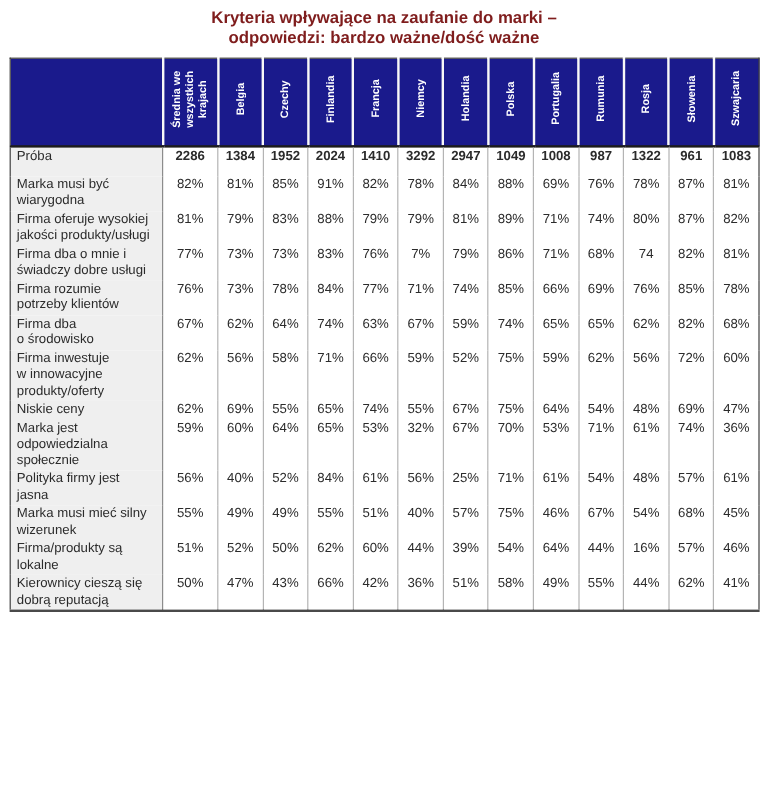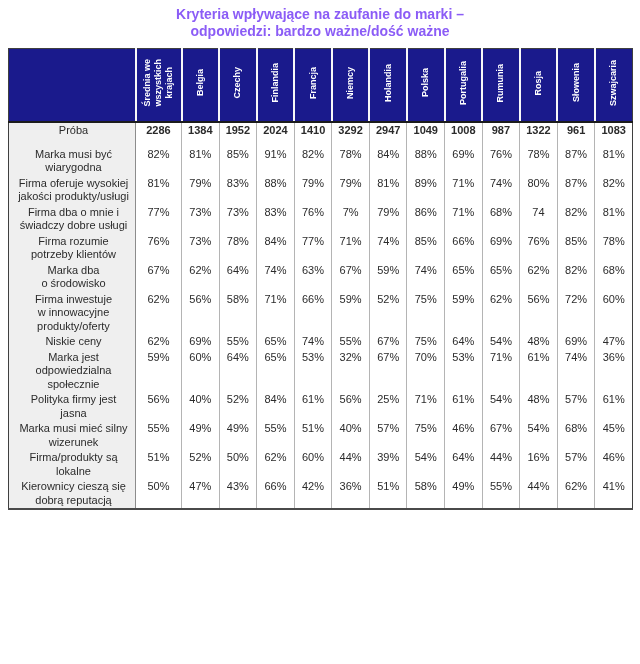--- a/index.html
+++ b/index.html
@@ -3,41 +3,41 @@
 <meta charset="utf-8">
 <style>
   html,body{
     margin:0;padding:0;background:#ffffff;
     width:640px;height:664px;overflow:hidden;
     font-family:"Liberation Sans", sans-serif;
   }
   .page{width:640px;height:664px;}
   .title{
     text-align:center;font-weight:bold;font-size:14px;line-height:17px;
-    color:#8b5cf6;padding-top:6px;
+    color:#7f1d1d;padding-top:6px;
   }
   table.grid{
     border-collapse:collapse;table-layout:fixed;
     width:625px;margin:8px 0 0 8px;
     border:1px solid #3f3f3f;border-bottom:2px solid #4a4a4a;
   }
   thead th{
     background:#1a1a8c;height:72px;padding:0;margin:0;
     vertical-align:middle;text-align:center;
     border-bottom:2px solid #1c1c1c;
   }
   thead th.colhead{border-left:2px solid #f8f8f8;}
   .vtext{
     display:inline-block;
     writing-mode:vertical-rl;transform:rotate(180deg);
     white-space:pre-line;text-align:center;
     color:#ffffff;font-weight:bold;font-size:9px;line-height:11px;
   }
   tbody th.rlabel{
-    background:#efefef;text-align:center;font-weight:normal;
+    background:#efefef;text-align:left;font-weight:normal;
     font-size:11px;line-height:13.5px;color:#2b2b2b;
     padding:1px 2px 1px 5px;white-space:pre-line;
     vertical-align:top;border-right:1px solid #8c8c8c;
   }
   tbody td{
     font-size:11px;line-height:13.5px;color:#2b2b2b;
     text-align:center;vertical-align:top;padding:1px 0;
     border-left:1px solid #b4b4b4;background:#ffffff;
   }
   tr.proba th.rlabel{padding-bottom:9px;}
@@ -168,21 +168,21 @@
           <td>71%</td>
           <td>74%</td>
           <td>85%</td>
           <td>66%</td>
           <td>69%</td>
           <td>76%</td>
           <td>85%</td>
           <td>78%</td>
         </tr>
         <tr>
-          <th class="rlabel">Marka dba
+          <th class="rlabel">Firma dba
 o środowisko</th>
           <td>67%</td>
           <td>62%</td>
           <td>64%</td>
           <td>74%</td>
           <td>63%</td>
           <td>67%</td>
           <td>59%</td>
           <td>74%</td>
           <td>65%</td>

